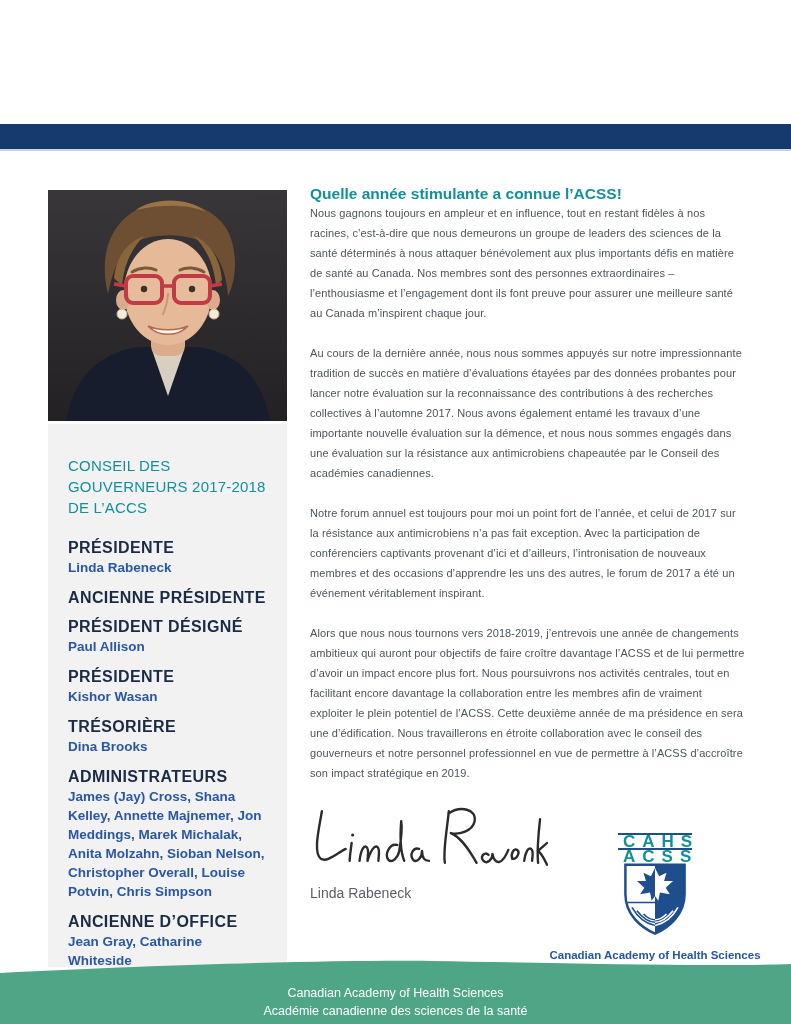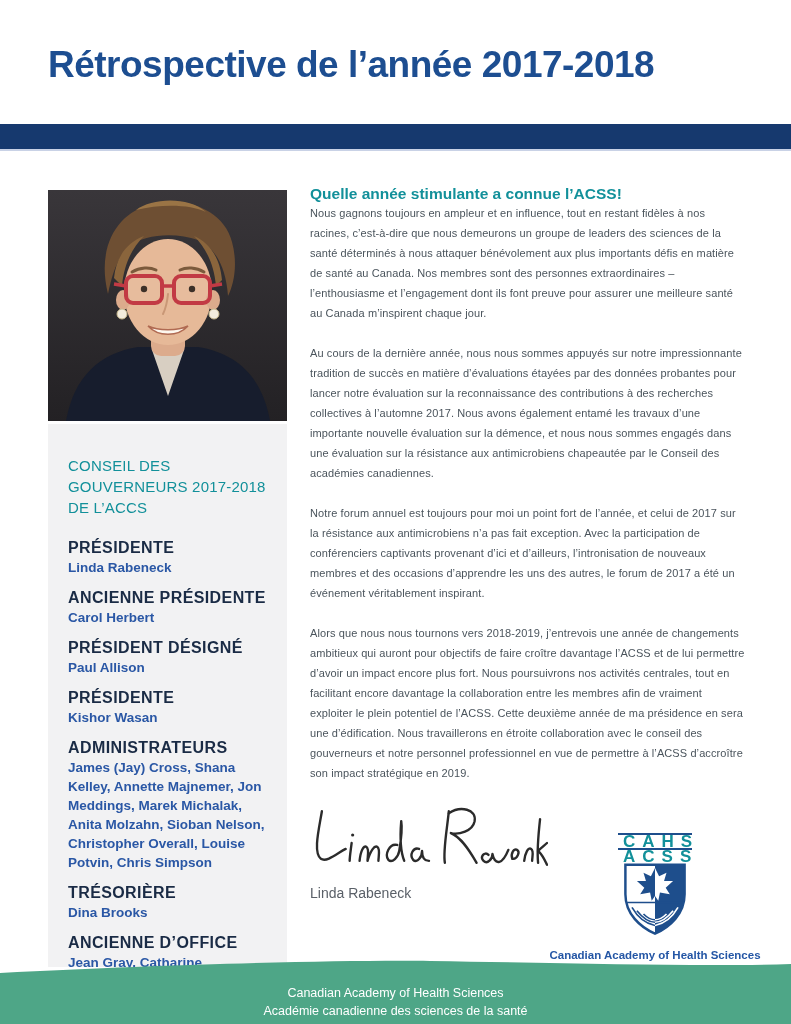--- a/index.html
+++ b/index.html
@@ -44,21 +44,20 @@
   .footer { position:absolute; left:0; bottom:0; width:791px; height:64px; }
   .footer svg { position:absolute; left:0; top:0; }
   .footer-text { position:absolute; left:0; top:24px; width:791px; text-align:center;
     color:#ffffff; font-size:12.5px; line-height:18px; }
 </style>
 </head>
 <body>
 
 <div class="page">
 
-  <h1 class="doc-title">Rétrospective de l’année 2017-2018</h1>
   <div class="navy-bar"></div>
 
   <div class="left-col">
 
     <svg class="portrait" viewBox="0 0 239 231">
       <defs>
         <linearGradient id="bgGrad" x1="0" y1="0" x2="0" y2="1">
           <stop offset="0" stop-color="#39363a"></stop>
             <stop offset="1" stop-color="#232124"></stop>
         </linearGradient>
@@ -100,37 +99,36 @@
 
     <div class="side-panel">
       <div class="panel-heading">CONSEIL DES GOUVERNEURS 2017-2018 DE L’ACCS</div>
 
       <div class="group">
         <div class="group-label">PRÉSIDENTE</div>
         <div class="group-names">Linda Rabeneck</div>
       </div>
       <div class="group">
         <div class="group-label">ANCIENNE PRÉSIDENTE</div>
-        <div class="group-names">Carol Herbert</div>
       </div>
       <div class="group">
         <div class="group-label">PRÉSIDENT DÉSIGNÉ</div>
         <div class="group-names">Paul Allison</div>
       </div>
       <div class="group">
         <div class="group-label">PRÉSIDENTE</div>
         <div class="group-names">Kishor Wasan</div>
       </div>
       <div class="group">
+        <div class="group-label">TRÉSORIÈRE</div>
+        <div class="group-names">Dina Brooks</div>
+      </div>
+      <div class="group">
         <div class="group-label">ADMINISTRATEURS</div>
         <div class="group-names">James (Jay) Cross, Shana Kelley, Annette Majnemer, Jon Meddings, Marek Michalak, Anita Molzahn, Sioban Nelson, Christopher Overall, Louise Potvin, Chris Simpson</div>
-      </div>
-      <div class="group">
-        <div class="group-label">TRÉSORIÈRE</div>
-        <div class="group-names">Dina Brooks</div>
       </div>
       <div class="group">
         <div class="group-label">ANCIENNE D’OFFICE</div>
         <div class="group-names">Jean Gray, Catharine Whiteside</div>
       </div>
     </div>
   </div>
 
   <div class="right-col">
     <div class="main-heading">Quelle année stimulante a connue l’ACSS!</div>

